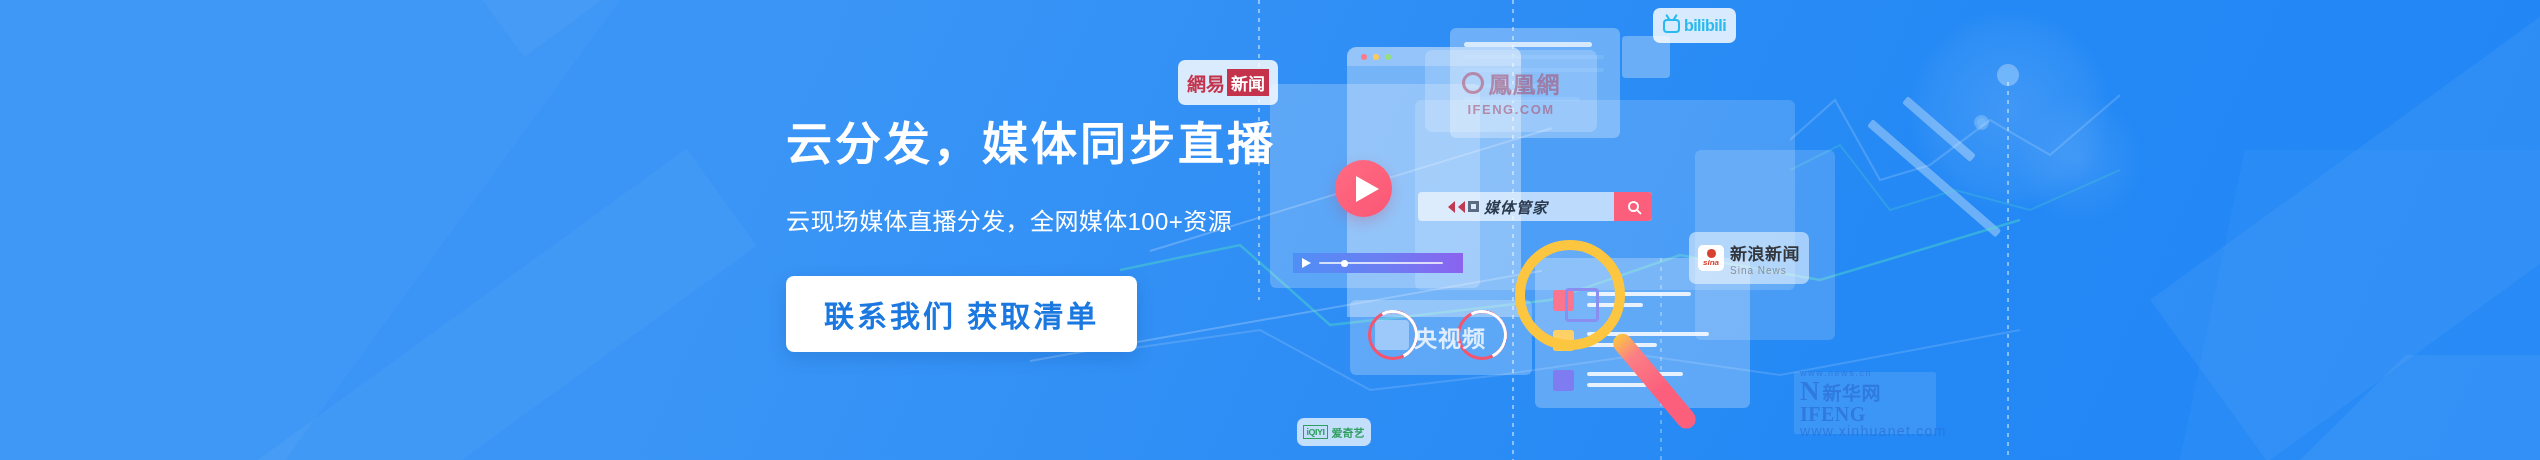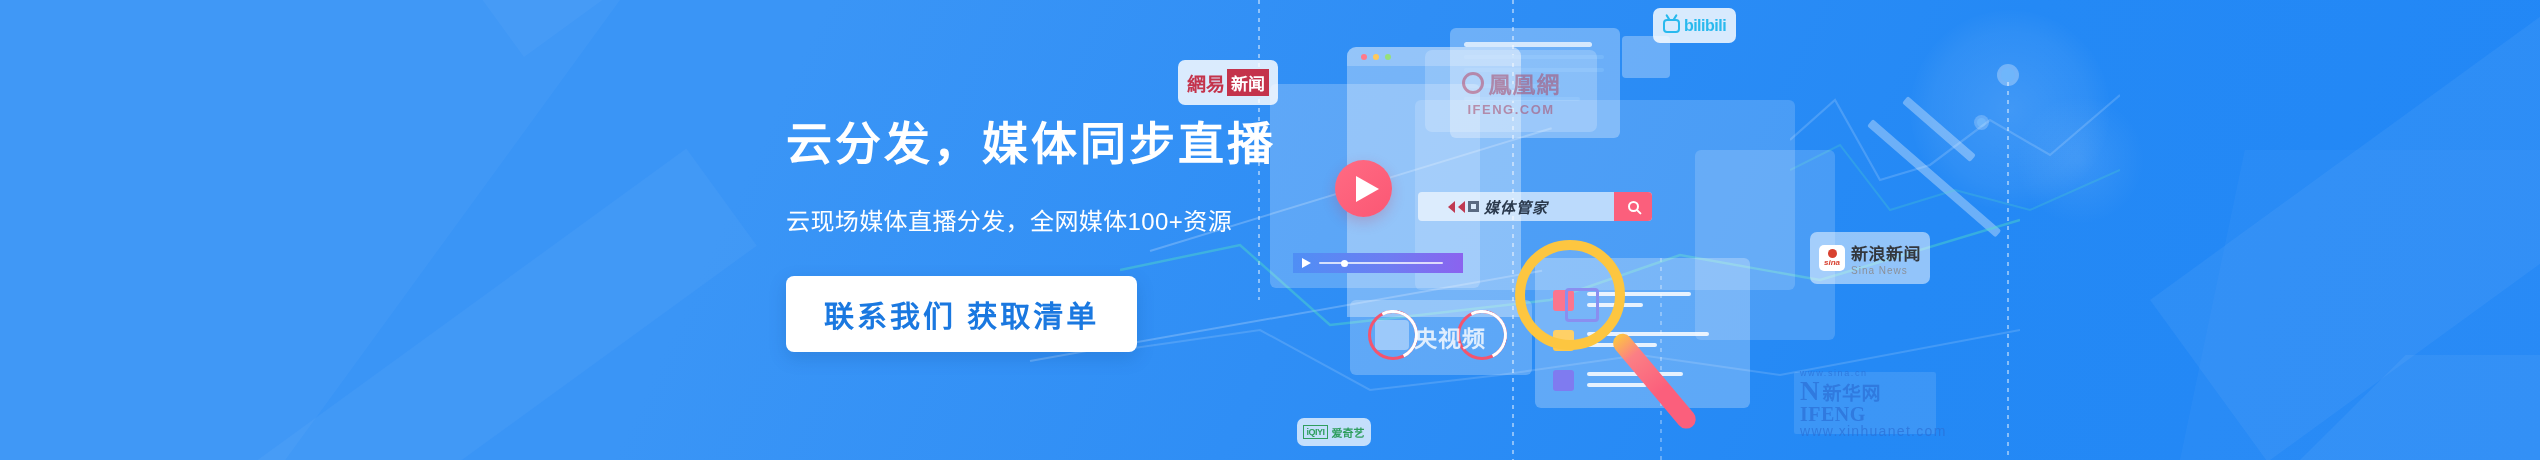--- a/index.html
+++ b/index.html
@@ -286,21 +286,21 @@
     width:17px; height:14px; border:2px solid #29b9ee; border-radius:4px; position:relative;
   }
   .bili-tv::before,.bili-tv::after {
     content:""; position:absolute; top:-7px; width:2px; height:7px; background:#29b9ee; border-radius:1px;
   }
   .bili-tv::before { left:2px; transform:rotate(-32deg); }
   .bili-tv::after  { right:2px; transform:rotate(32deg); }
   .bili-word { font-size:16px; font-weight:700; color:#29b9ee; letter-spacing:-.5px; }
 
   
-  .chip-sina { left:1810px; top:232px; width:120px; height:52px; background:rgba(255,255,255,.50); }
+  .chip-sina { left:1689px; top:232px; width:120px; height:52px; background:rgba(255,255,255,.50); }
   .sina-wrap { display:flex; align-items:center; gap:6px; }
   .sina-badge {
     width:26px; height:26px; background:#fff; border-radius:5px;
     display:flex; flex-direction:column; align-items:center; justify-content:center;
   }
   .sina-eye { width:9px; height:9px; border-radius:50%; background:#d8412f; }
   .sina-mark { font-size:8px; font-weight:700; color:#d8412f; font-style:italic; }
   .sina-cn { font-size:17px; font-weight:600; color:#33373d; letter-spacing:.5px; }
   .sina-en { font-size:10px; color:#8b9099; letter-spacing:1px; }
 
@@ -472,21 +472,21 @@
       </span>
       <span>
         <div class="sina-cn">新浪新闻</div>
         <div class="sina-en">Sina News</div>
       </span>
     </span>
   </div>
 
   <div class="chip chip-xinhua">
     <span class="xh-wrap">
-      <div class="xh-url">www.sina.cn</div>
+      <div class="xh-url">www.news.cn</div>
       <div class="xh-mid">
         <span class="xh-N">N</span>
         <span class="xh-cn">新华网</span>
       </div>
       <div class="xh-news">IFENG</div>
       <div class="xh-url2">www.xinhuanet.com</div>
     </span>
   </div>
 
   <div class="chip chip-iqiyi">

